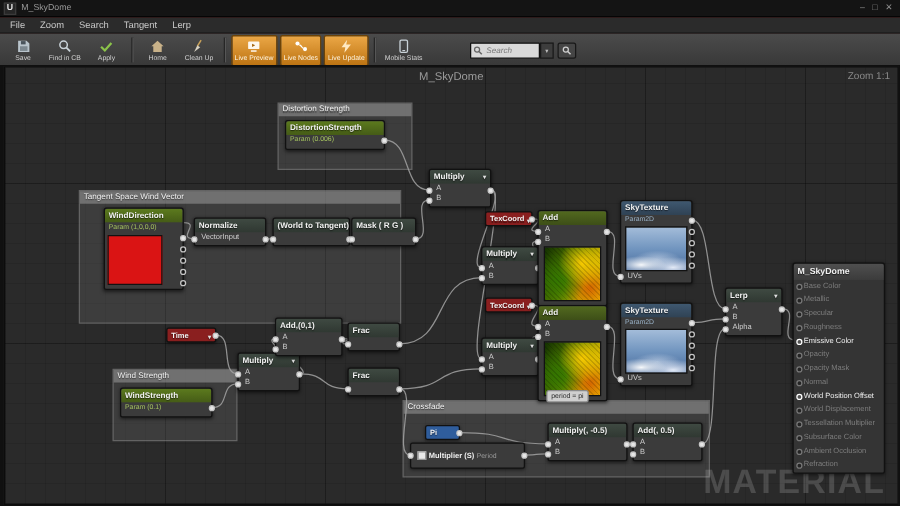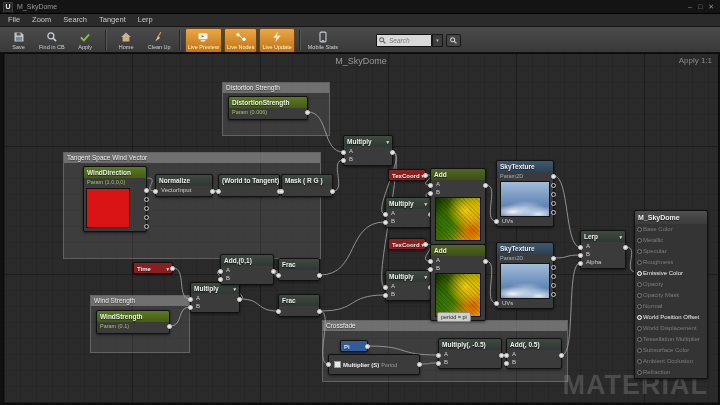--- a/index.html
+++ b/index.html
@@ -254,21 +254,21 @@
           <path d="M236,245 C258.8,245 251.2,257 274,257"></path>
           <path d="M270,217 C284,217 260,221 274,221"></path>
           <path d="M316,257 C330,257 310,310 324,310"></path>
           <path d="M364,292 C406,292 392,301 434,301"></path>
           <path d="M416,310 C430,310 420,309 434,309"></path>
           <path d="M498,301 C512,301 488,301 502,301"></path>
           <path d="M558,301 C572,301 562,209 576,209"></path>
           <path d="M622,193 C636,193 618,218 632,218"></path>
         </svg>
       <div class="graph-title">M_SkyDome</div>
-      <div class="zoom">Apply 1:1</div>
+      <div class="zoom">Zoom 1:1</div>
       <div class="watermark">MATERIAL</div>
       <div class="badge" id="period-badge" style="left: 433px; top: 258px;">period = pi</div>
     <div class="comment" style="left: 218px; top: 28px; width: 108px; height: 54px;">
           <div class="comment-title">Distortion Strength</div>
         </div>
         <div class="comment" style="left: 59px; top: 98px; width: 258px; height: 107px;">
           <div class="comment-title">Tangent Space Wind Vector</div>
         </div>
         <div class="comment" style="left: 86px; top: 241px; width: 100px; height: 58px;">
           <div class="comment-title">Wind Strength</div>

